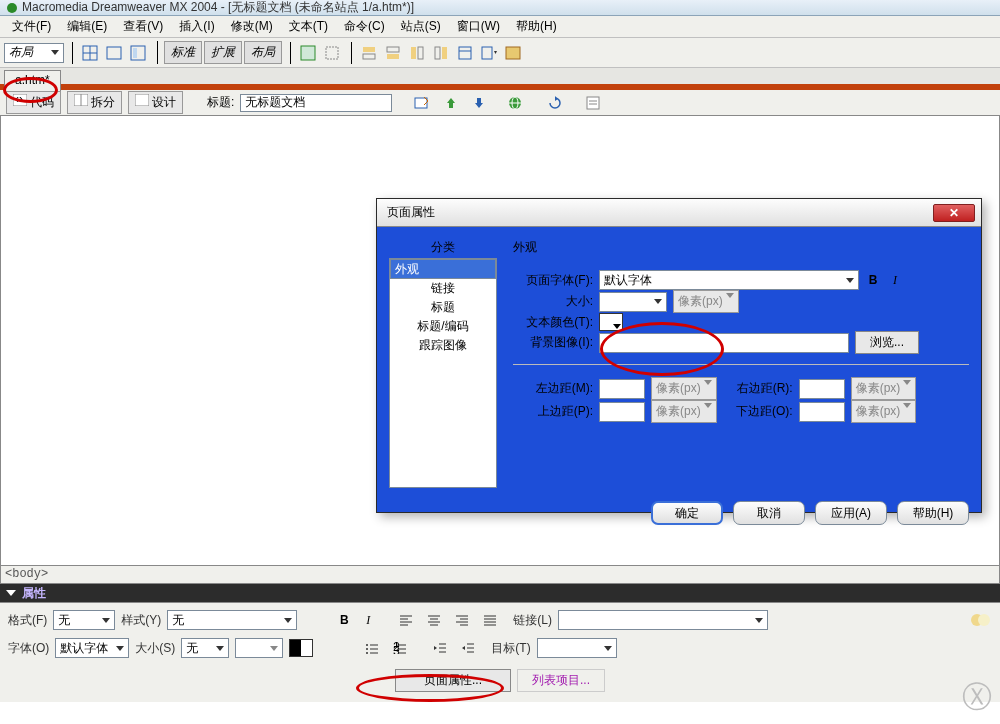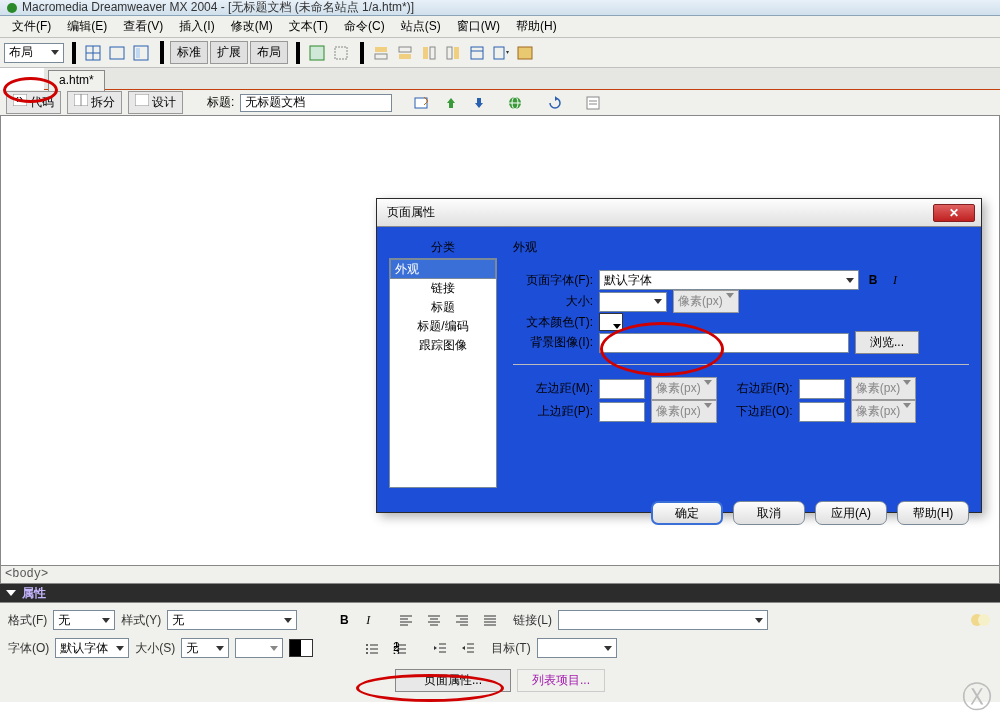--- a/index.html
+++ b/index.html
@@ -7,28 +7,28 @@
 
 
 .titlebar { background: linear-gradient(#e8f0f8, #d0e0ec); height: 16px; color: #333; padding-left: 6px; display: flex; align-items: center; border-bottom: 1px solid #8ca4b8; }
 .titlebar svg { margin-right: 4px; }
 
 
 .menubar { background: #f0f0ec; height: 22px; display: flex; align-items: center; padding-left: 4px; border-bottom: 1px solid #c0c0c0; }
 .menubar span { padding: 2px 8px; cursor: default; }
 
 
-.toolbar1 { background: #f0f0ec; height: 30px; display: flex; align-items: center; padding-left: 4px; border-bottom: 1px solid #c0c0c0; gap: 4px; }
+.toolbar1 { background: #f0f0ec; height: 30px; display: flex; align-items: center; padding-left: 4px; border-bottom: 1px solid #c0c0c0; gap: 4px; font-style: italic; }
 .toolbar1 .combo { background: #fff; border: 1px solid #7b8a99; height: 20px; width: 60px; display: flex; align-items: center; padding: 0 4px; justify-content: space-between; }
 .tbtn { width: 22px; height: 22px; display: inline-flex; align-items: center; justify-content: center; color: #4060a0; }
-.grp { display: flex; gap: 2px; border-left: 4px solid #000000; padding-left: 6px; margin-left: 4px; }
+.grp { display: flex; gap: 2px; border-left: 1px solid #000000; padding-left: 6px; margin-left: 4px; }
 .txtbtn { background: #e0e0e0; border: 1px solid #999; padding: 2px 6px; }
 
 
-.doctab-row { background: #e6e6e2; height: 22px; border-bottom: 1px solid #c2410c; position: relative; margin-left: 44px; }
+.doctab-row { background: #e6e6e2; height: 22px; border-bottom: 6px solid #c2410c; position: relative; }
 .doctab { position: absolute; left: 4px; top: 2px; background: #f0f0ec; border: 1px solid #888; border-bottom: none; padding: 2px 10px 4px 10px; }
 .viewbar { background: #f0f0ec; height: 26px; display: flex; align-items: center; padding-left: 6px; gap: 6px; border-bottom: 1px solid #888; }
 .viewbar .vbtn { background: #e8e8e8; border: 1px solid #999; padding: 2px 6px; display: flex; gap: 3px; }
 .viewbar .titlelbl { margin-left: 18px; }
 .viewbar input { border: 1px solid #7b8a99; height: 18px; width: 152px; padding: 0 4px; background: #fff; }
 
 .canvas { background: #fff; height: 450px; border: 1px solid #888; border-top: none; margin: 0; position: relative; }
 
 
 .statusline { background: #f0f0ec; border: 1px solid #888; border-top: none; height: 18px; padding: 1px 4px; color: #555; font-family: "Courier New", monospace; }

